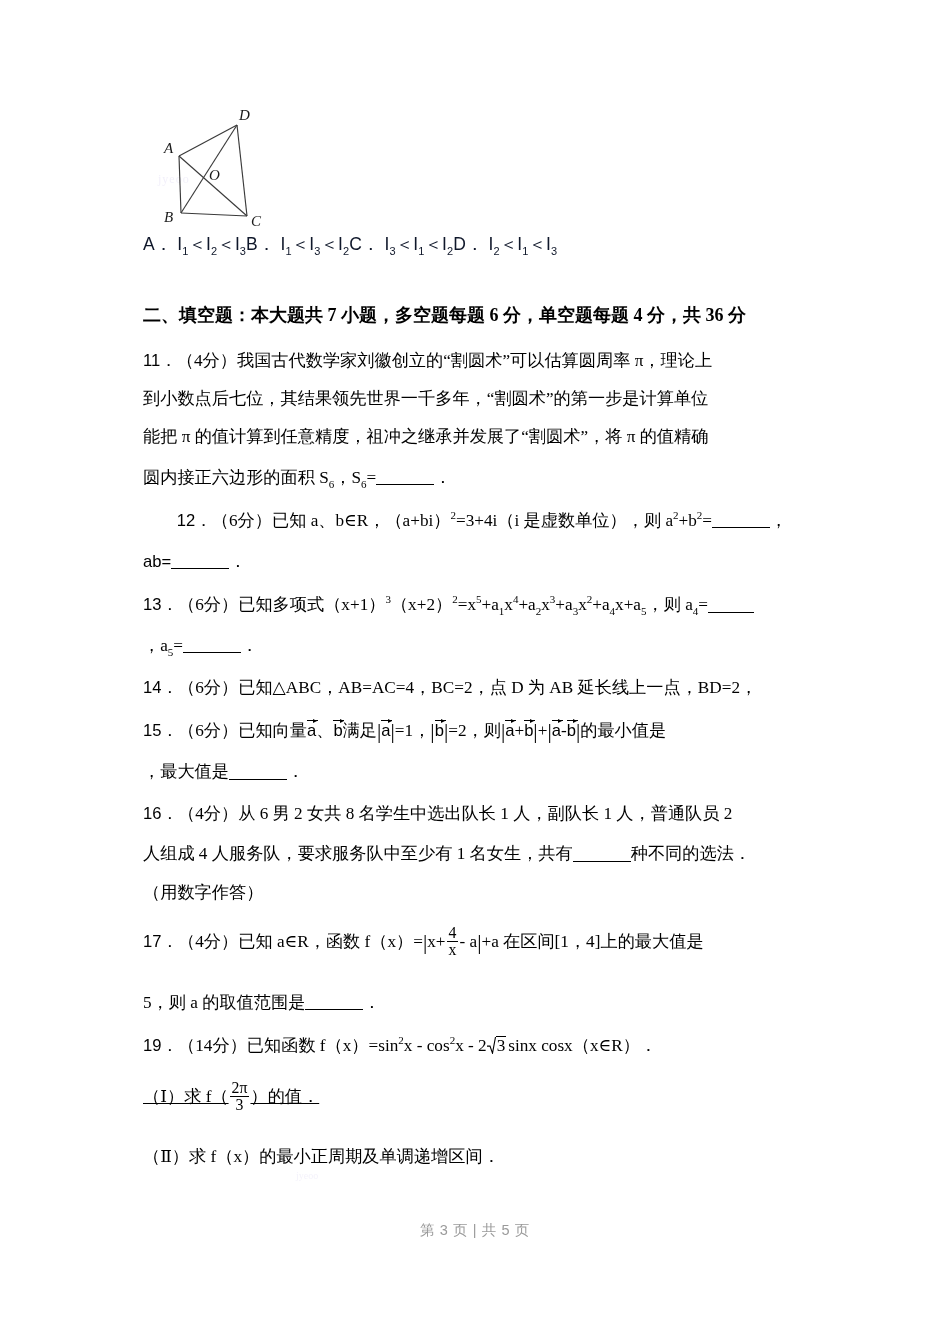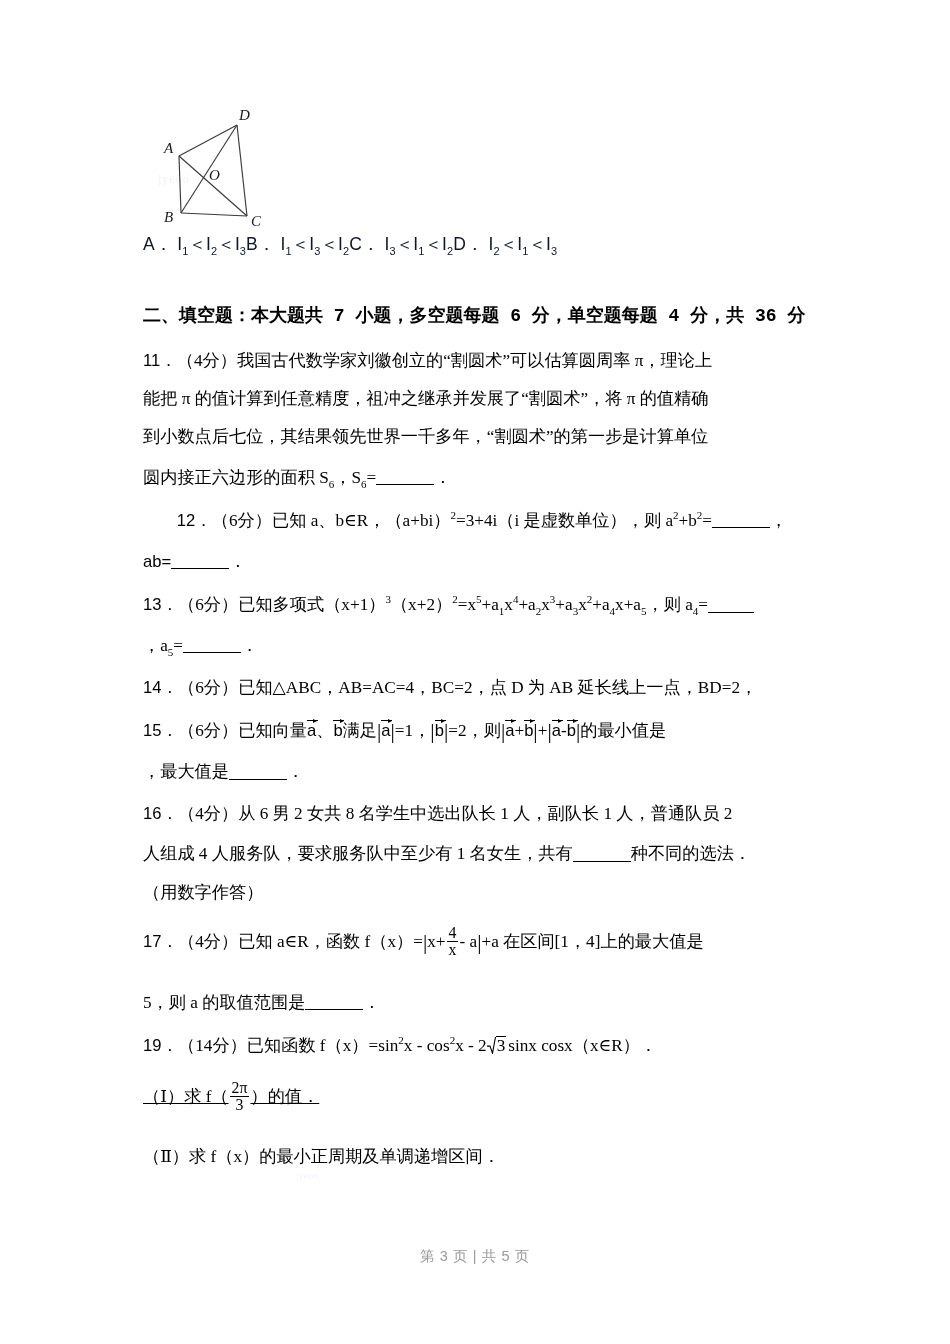--- a/index.html
+++ b/index.html
@@ -67,21 +67,21 @@
   .opts {
     font-family: "Liberation Sans", "DejaVu Sans", sans-serif;
     font-size: 17.5px;
     letter-spacing: 0.1px;
   }
   .opts sub {
     font-size: 11px;
   }
 
   .sec-head {
-    font-family: Liberation Mono, monospace;
+    font-family: Liberation Serif, serif;
     font-weight: bold;
     font-size: 18px;
     color: #000;
     white-space: nowrap;
   }
 
   .q {
     font-size: 17.2px;
     color: #000;
     line-height: 1.0;
@@ -182,21 +182,21 @@
     left: 0;
     top: 0;
     width: 9px;
     height: 100%;
   }
 
   
   .footer {
     position: absolute;
     left: 0;
-    top: 1247px;
+    top: 1221px;
     width: 950px;
     text-align: center;
     font-size: 14.5px;
     color: #9a9a9a;
     font-family: "Liberation Sans", "DejaVu Sans", sans-serif;
     letter-spacing: 0.6px;
   }
 
   
   .watermark {
@@ -249,22 +249,22 @@
 
     <div class="line opts" style="margin-bottom:46px;">
       <span>A．&nbsp;I<sub>1</sub>＜I<sub>2</sub>＜I<sub>3</sub></span><span>B．&nbsp;I<sub>1</sub>＜I<sub>3</sub>＜I<sub>2</sub></span><span>C．&nbsp;I<sub>3</sub>＜I<sub>1</sub>＜I<sub>2</sub></span><span>D．&nbsp;I<sub>2</sub>＜I<sub>1</sub>＜I<sub>3</sub></span>
     </div>
 
     <div class="sec-head" style="margin-bottom:25px;">二、填空题：本大题共 7 小题，多空题每题 6 分，单空题每题 4 分，共 36 分</div>
 
     <div class="q" style="margin-bottom:21px;">
       <span class="num">11．</span><span>（4分）</span><span>我国古代数学家刘徽创立的“割圆术”可以估算圆周率 π，理论上</span>
     </div>
+    <div class="q" style="margin-bottom:21px;">到小数点后七位，其结果领先世界一千多年，“割圆术”的第一步是计算单位</div>
     <div class="q" style="margin-bottom:21px;">能把 π 的值计算到任意精度，祖冲之继承并发展了“割圆术”，将 π 的值精确</div>
-    <div class="q" style="margin-bottom:21px;">到小数点后七位，其结果领先世界一千多年，“割圆术”的第一步是计算单位</div>
     <div class="q" style="margin-bottom:24px;">
       <span>圆内接正六边形的面积 S</span><sub>6</sub><span>，S</span><sub>6</sub><span>=</span><span class="blank w-long"></span><span>．</span>
     </div>
 
     <div class="q" style="margin-bottom:21px;text-align:center;">
       <span class="num">12．</span><span>（6分）</span><span>已知 a、b∈R，（a+bi）</span><sup>2</sup><span>=3+4i（i 是虚数单位），则 a</span><sup>2</sup><span>+b</span><sup>2</sup><span>=</span><span class="blank w-long"></span><span>，</span>
     </div>
     <div class="q" style="margin-bottom:24px;">
       <span class="en">ab=</span><span class="blank w-long"></span><span>．</span>
     </div>

